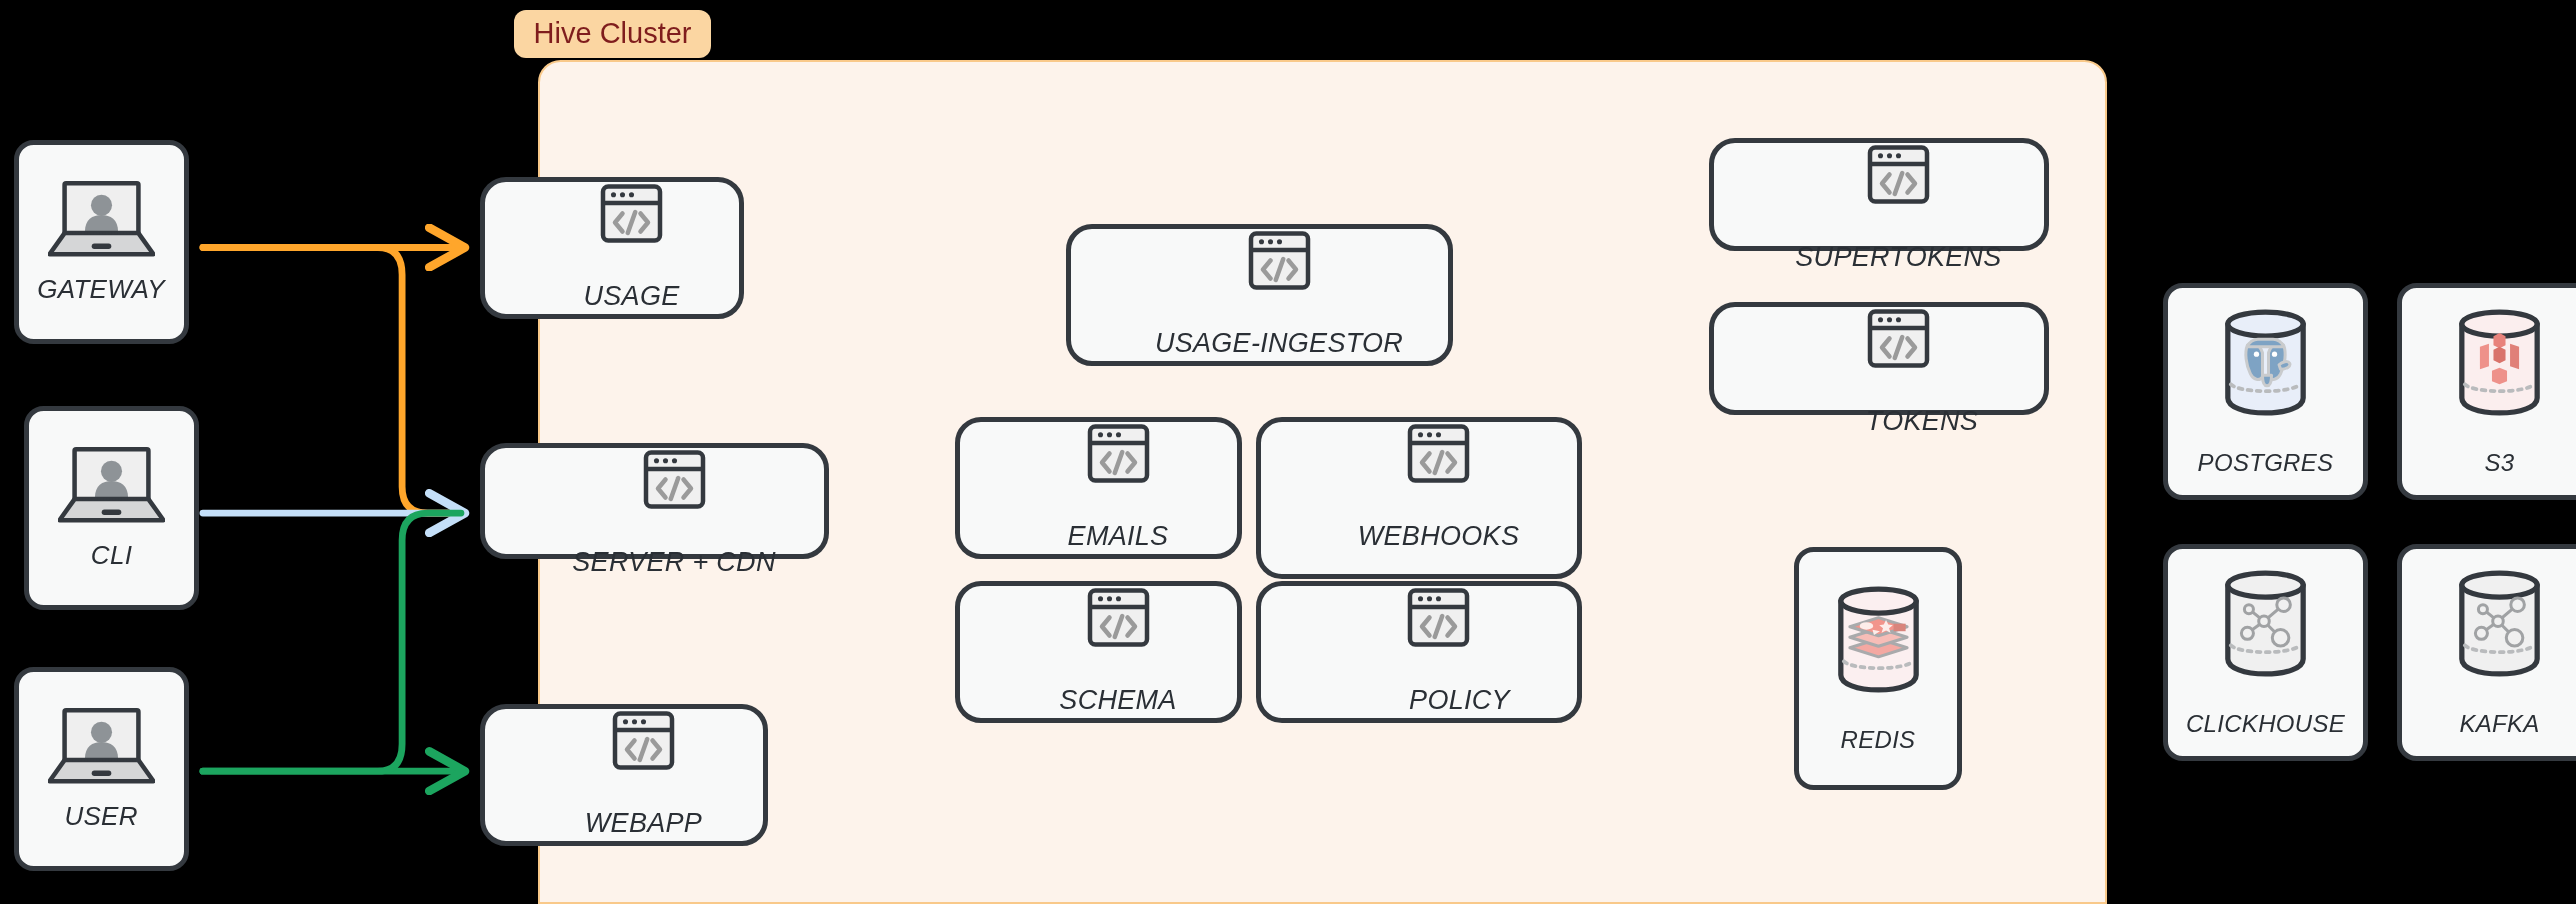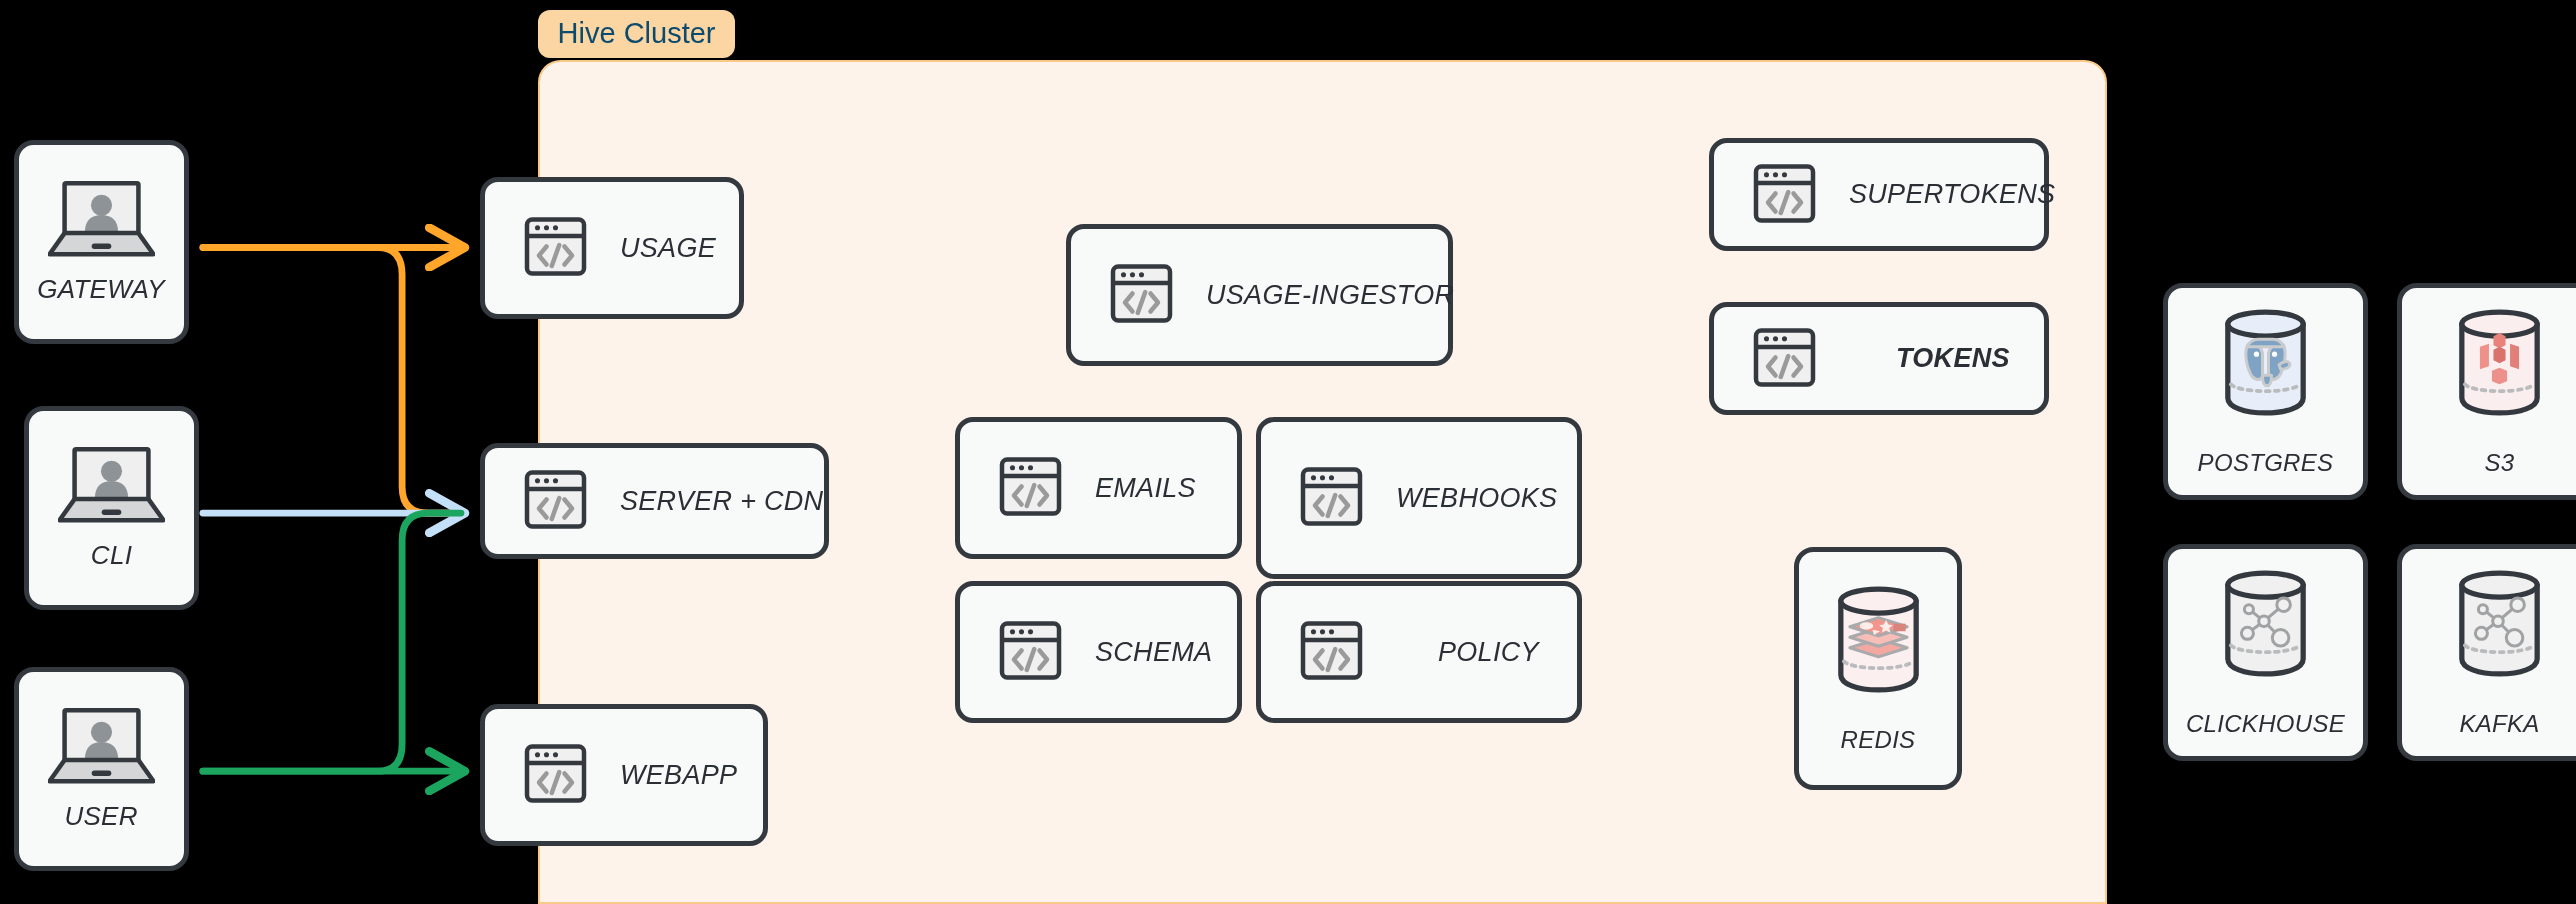--- a/index.html
+++ b/index.html
@@ -9,24 +9,25 @@
     font-family: "Liberation Sans", sans-serif;
     overflow: hidden;
   }
   #stage { position: relative; width: 2576px; height: 904px; background:#000; }
 
   
   .node {
     position: absolute;
     background: #F8F9F9;
     border: 5.3px solid #34393F;
-    border-radius: 18px;
+    border-radius: 26px;
     display: flex;
     align-items: center;
     z-index: 5;
+    flex-direction: column;
   }
   .node.vert {
     flex-direction: column;
     justify-content: center;
     border-radius: 19.6px;
   }
   .node-label {
     font-style: italic;
     color: #2A2F35;
     letter-spacing: 0.3px;
@@ -50,26 +51,26 @@
     position: absolute;
     left: 538px; top: 60px;
     width: 1569px; height: 844px;
     background: #FDF3EB;
     border: 2.3px solid #F9C98A;
     border-radius: 22.6px 22.6px 0 0;
     z-index: 1;
   }
   #cluster-badge {
     position: absolute;
-    left: 538px; top: 9.8px;
+    left: 514px; top: 9.8px;
     background: #FBD6A2;
     border-radius: 12px;
     padding: 9px 19.6px 10.6px 19.6px;
     font-size: 29px;
-    color: #0c4a6e;
+    color: #7f1d1d;
     line-height: 1;
     z-index: 6;
   }
 
   
   #edges { position: absolute; left:0; top:0; width:2576px; height:904px; z-index: 3; }
 
   
   .icon { flex: none; display:block; }
 </style>
@@ -297,21 +298,21 @@
         <rect x="4" y="6" width="76" height="72" rx="7" fill="#F0F0F0" stroke="#34393F" stroke-width="6"></rect>
         <path d="M4 28 H80" stroke="#34393F" stroke-width="6"></path>
         <circle cx="18" cy="17" r="3.4" fill="#34393F"></circle>
         <circle cx="30" cy="17" r="3.4" fill="#34393F"></circle>
         <circle cx="42" cy="17" r="3.4" fill="#34393F"></circle>
         <path d="M30 42 L20 54 L30 66" fill="none" stroke="#9A9A9A" stroke-width="6" stroke-linecap="round" stroke-linejoin="round"></path>
         <path d="M54 42 L64 54 L54 66" fill="none" stroke="#9A9A9A" stroke-width="6" stroke-linecap="round" stroke-linejoin="round"></path>
         <path d="M47 40 L37 68" fill="none" stroke="#9A9A9A" stroke-width="6" stroke-linecap="round"></path>
       </svg>
     </span>
-    <span class="node-label" style="margin-left:47px;font-weight:bold;">TOKENS</span>
+    <span class="node-label" style="margin-left:47px;">TOKENS</span>
   </div>
 
   <div class="node vert db" style="left:1794px; top:547px; width:168px; height:243px;">
     <span class="icon">
       <svg width="103" height="110" viewBox="0 0 136 146">
         <path d="M18 24 L18 122 C18 134 40 142 68 142 C96 142 118 134 118 122 L118 24 Z" fill="#FBEFF0" stroke="#34393F" stroke-width="7" stroke-linejoin="round"></path>
         <ellipse cx="68" cy="24" rx="50" ry="16" fill="#FBEFF0" stroke="#34393F" stroke-width="7"></ellipse>
         <path d="M22 104 C34 116 102 116 114 104" fill="none" stroke="#B9BBBD" stroke-width="5" stroke-dasharray="5 7" stroke-linecap="round"></path>
         <g stroke="#A9AAAC" stroke-width="4" stroke-linejoin="round">
           <path d="M68 98 L30 86 L68 74 L106 86 Z" fill="#F4A8A2"></path>

